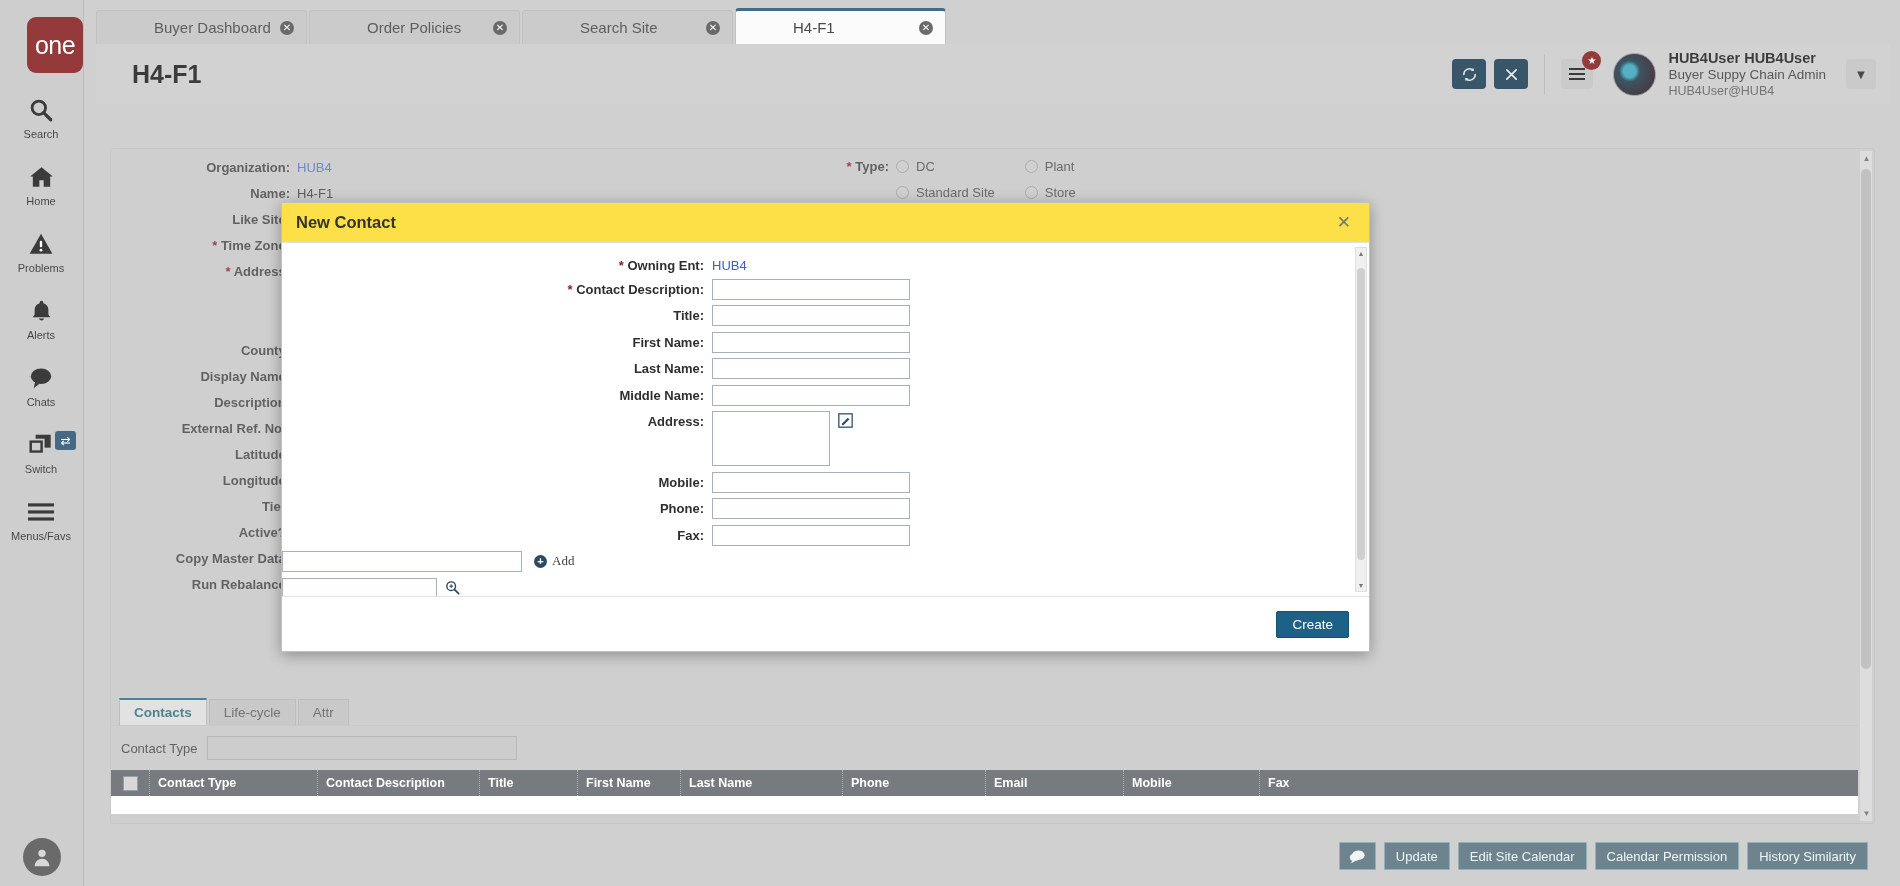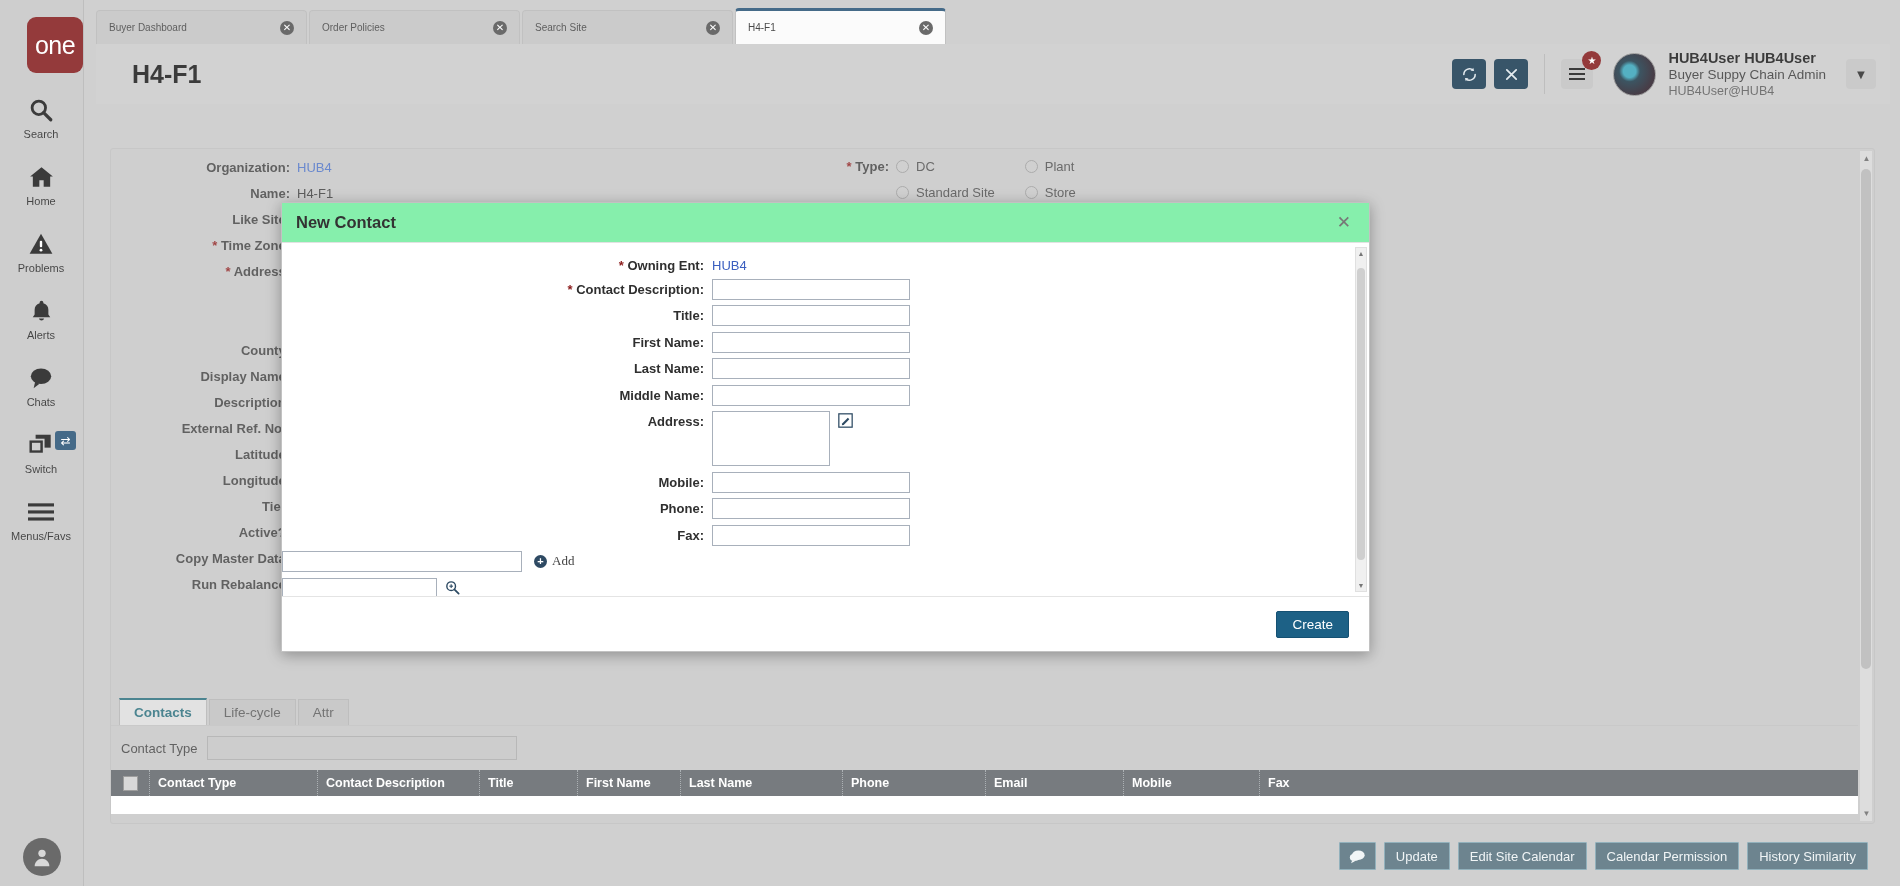--- a/index.html
+++ b/index.html
@@ -45,21 +45,21 @@
   .tabstrip {
     position: absolute; left: 96px; top: 8px; right: 10px; height: 36px;
     display: flex; align-items: flex-end;
   }
   .tab {
     height: 34px; min-width: 211px; background: #c0c0c0; border: 1px solid #b4b4b4;
     border-bottom: none; border-radius: 4px 4px 0 0; margin-right: 2px;
     display: flex; align-items: center; padding: 0 12px; cursor: pointer;
     position: relative;
   }
-  .tab .tab-label { font-size: 10px; color: #3a3a3a; flex: 1; white-space: nowrap; overflow: hidden; }
+  .tab .tab-label { font-size: 15px; color: #3a3a3a; flex: 1; white-space: nowrap; overflow: hidden; margin-left: 45px; }
   .tab.active { background: #fbfbfb; border-top: 3px solid #1d4a6e; height: 36px; }
   .tab.active .tab-label { color: #222; }
   .tab-close {
     width: 14px; height: 14px; border-radius: 50%; background: #4a4a4a; color: #fff;
     font-size: 10px; line-height: 14px; text-align: center; margin-left: 8px; cursor: pointer;
   }
 
   
   .pagehead {
     position: absolute; left: 96px; top: 44px; right: 10px; height: 60px;
@@ -180,21 +180,21 @@
   .fbtn.icononly { padding: 0 9px; }
 
   
   .modal-shade { position: absolute; inset: 0; background: rgba(255,255,255,0.18); }
   .modal {
     position: absolute; left: 281px; top: 202px; width: 1089px; height: 450px;
     background: #fff; border: 1px solid #c2c2c2; box-shadow: 0 3px 14px rgba(0,0,0,0.32);
     display: flex; flex-direction: column;
   }
   .modal-head {
-    height: 40px; background: #86efac; border-bottom: 1px solid #e2e2e2;
+    height: 40px; background: #fde047; border-bottom: 1px solid #e2e2e2;
     display: flex; align-items: center; padding: 0 14px;
   }
   .modal-title { font-size: 16.5px; font-weight: bold; color: #333; flex: 1; }
   .modal-x { font-size: 17px; color: #777; cursor: pointer; padding: 0 4px; }
   .modal-body { flex: 1; position: relative; overflow: hidden; background: #fff; }
   .mscroll { position: absolute; right: 2px; top: 4px; bottom: 4px; width: 12px; background: #f0f0f0; border: 1px solid #e0e0e0; }
   .mscroll .mthumb { position: absolute; top: 20px; left: 1px; width: 8px; height: 292px; background: #cfcfcf; border-radius: 4px; }
   .mscroll .ar { position: absolute; left: 1px; width: 8px; text-align: center; font-size: 7px; color: #777; }
   .mform { padding-top: 12px; }
   .mrow { display: flex; align-items: flex-start; margin-bottom: 5.5px; }

